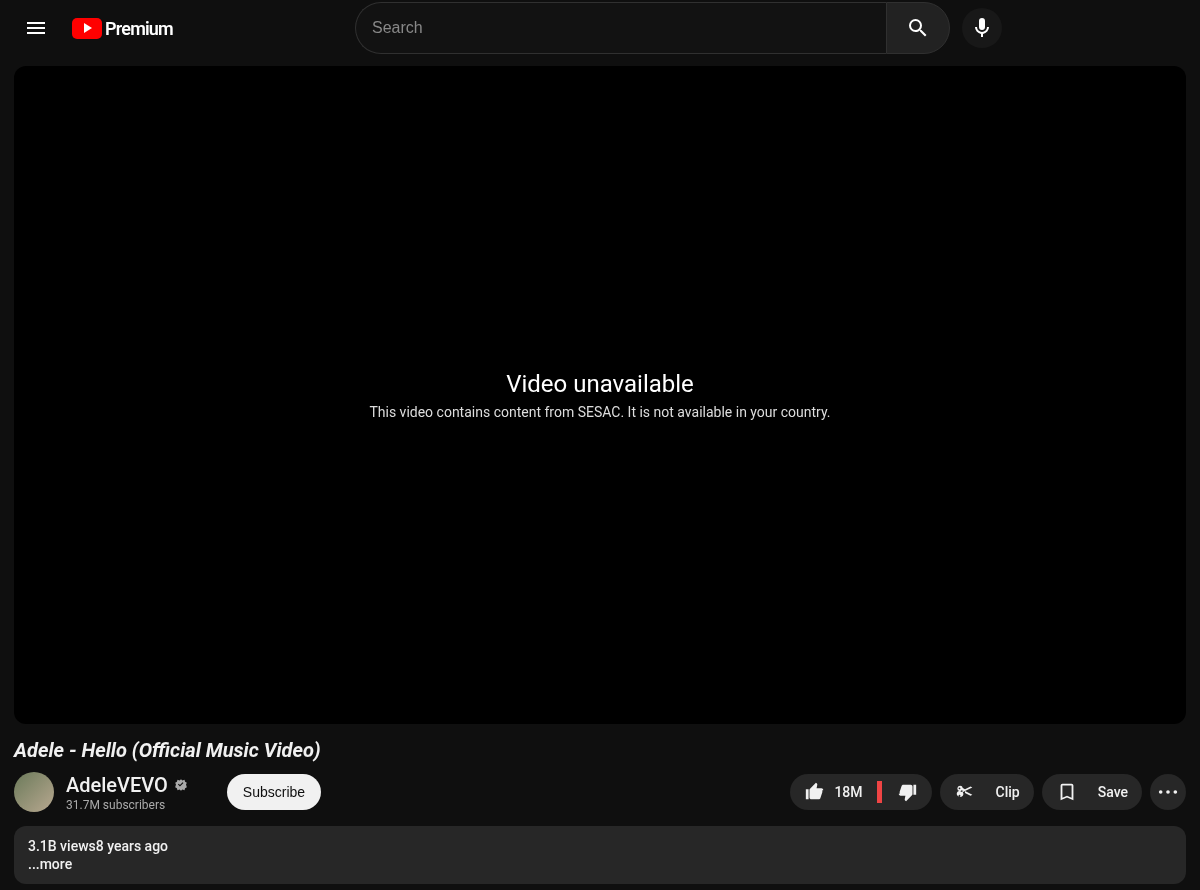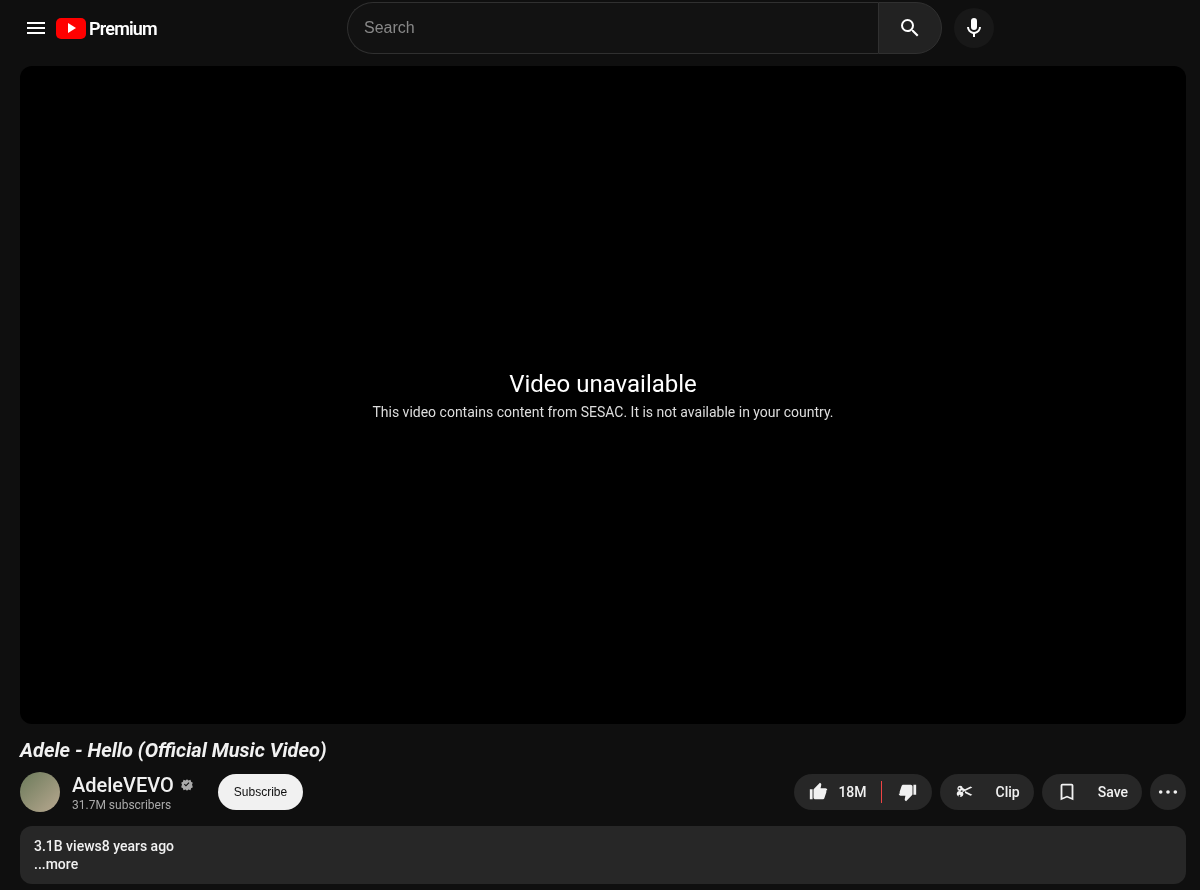--- a/index.html
+++ b/index.html
@@ -19,20 +19,21 @@
 }
 .hamburger {
   width: 40px; height: 40px;
   display: flex; align-items: center; justify-content: center;
   cursor: pointer;
   border-radius: 50%;
 }
 .hamburger svg { width: 24px; height: 24px; fill: #fff; }
 .logo {
   display: flex; align-items: center;
+  margin-left: 16px;
   cursor: pointer;
 }
 .logo-icon {
   background: #ff0000;
   width: 30px; height: 21px;
   border-radius: 5px;
   display: flex; align-items: center; justify-content: center;
 }
 .logo-icon::after {
   content: "";
@@ -83,21 +84,21 @@
 .mic-btn {
   width: 40px; height: 40px;
   background: #181818;
   border-radius: 50%;
   margin-left: 12px;
   display: flex; align-items: center; justify-content: center;
   cursor: pointer;
 }
 .mic-btn svg { width: 24px; height: 24px; fill: #fff; }
 .content {
-  padding: 10px 14px 0 20px;
+  padding: 10px 14px 0 14px;
 }
 .player {
   width: 100%;
   height: 658px;
   background: #000;
   border-radius: 12px;
   display: flex;
   flex-direction: column;
   align-items: center;
   justify-content: center;
@@ -147,23 +148,23 @@
   color: #aaa;
   margin-top: 1px;
 }
 .subscribe-btn {
   background: #f1f1f1;
   color: #0f0f0f;
   border: none;
   border-radius: 18px;
   height: 36px;
   padding: 0 16px;
-  font-size: 12px;
+  font-size: 14px;
   font-weight: 500;
-  margin-left: 24px;
+  margin-left: 39px;
   cursor: pointer;
 }
 .actions-right {
   margin-left: auto;
   display: flex;
   align-items: center;
   gap: 8px;
 }
 .pill {
   background: #272727;
@@ -171,21 +172,21 @@
   border-radius: 18px;
   display: flex;
   align-items: center;
   cursor: pointer;
 }
 .like-dislike { display: flex; }
 .like-part {
   display: flex; align-items: center;
   padding: 0 14px;
   gap: 8px;
-  border-right: 1px solid #ef4444;
+  border-right: 5px solid #ef4444;
 }
 .dislike-part {
   display: flex; align-items: center;
   padding: 0 14px;
 }
 .pill svg { width: 22px; height: 22px; fill: #f1f1f1; }
 .pill-text { font-size: 14px; font-weight: 500; color: #f1f1f1; }
 .pill-simple {
   padding: 0 14px;
   gap: 20px;

